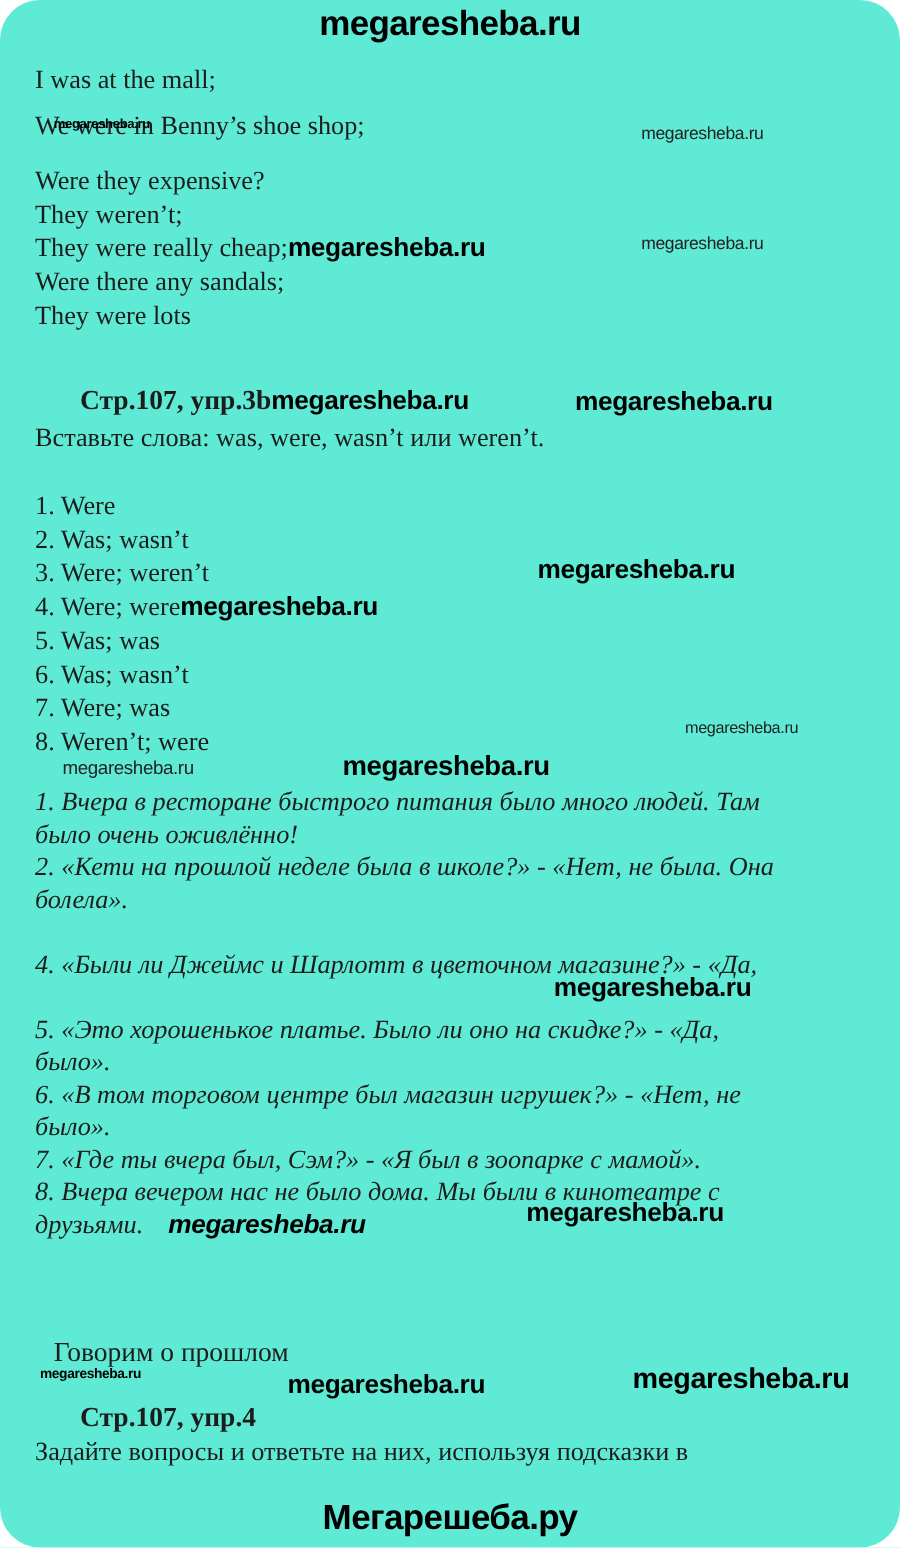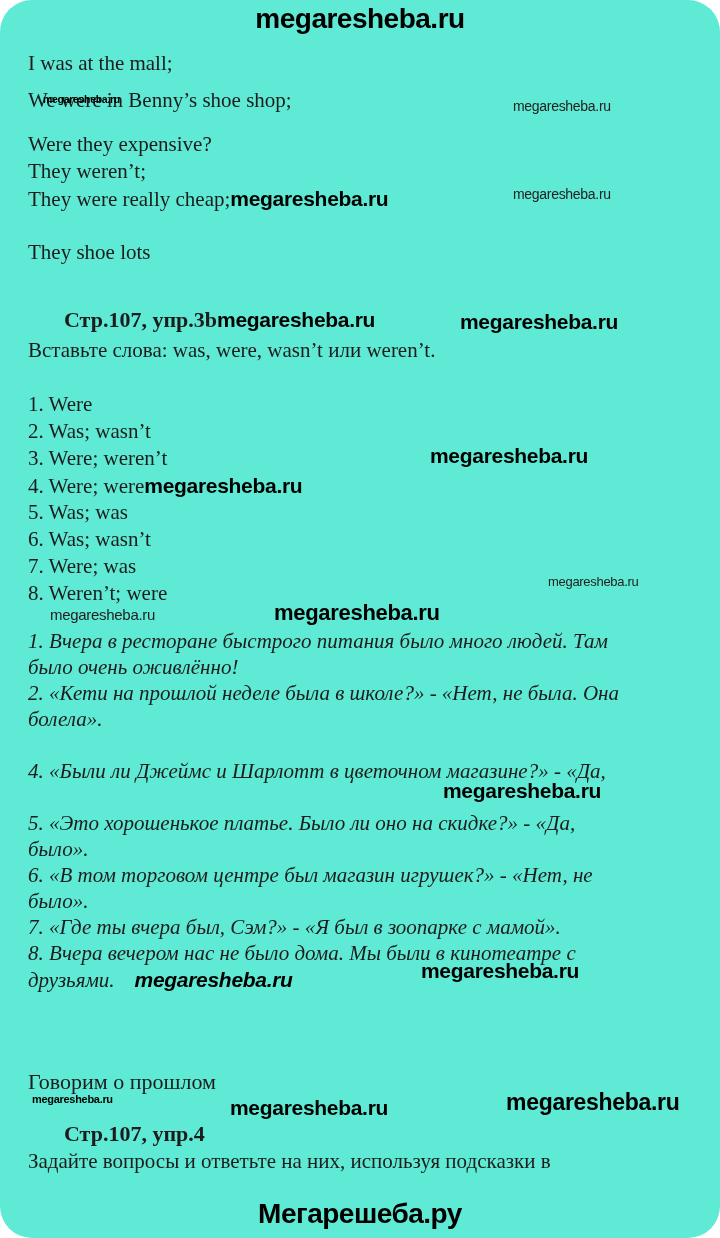--- a/index.html
+++ b/index.html
@@ -12,21 +12,21 @@
     font-family:"Liberation Sans",sans-serif;font-weight:bold;
     font-size:28px;color:#000;letter-spacing:-0.5px;
   }
   .site-header{top:3px;}
   .site-footer{top:1198px;}
   .ln{
     position:absolute;left:28px;line-height:27px;font-size:21px;white-space:nowrap;
   }
   .it{font-style:italic;}
   .ttl{font-weight:bold;font-size:22px;margin-left:36px;}
-  .sec{font-size:22px;}
+  .sec{font-size:22px;margin-left:15px;}
   .wm{
     position:absolute;font-family:"Liberation Sans",sans-serif;font-weight:bold;
     color:#000;line-height:1;letter-spacing:-0.3px;white-space:nowrap;
   }
   .wm.reg{font-weight:normal;color:#222;}
   .wm-in{
     font-family:"Liberation Sans",sans-serif;font-weight:bold;font-size:21px;
     letter-spacing:-0.3px;color:#000;
   }
 </style>
@@ -39,21 +39,22 @@
     <span>megaresheba.ru</span>
   </div>
 
   <div class="ln" style="top:50px"><span>I was at the mall;</span></div>
   <div class="ln" style="top:87px"><span>We were in Benny’s shoe shop;</span></div>
   <div class="ln" style="top:131px"><span>Were they expensive?</span></div>
   <div class="ln" style="top:158px"><span>They weren’t;</span></div>
   <div class="ln" style="top:185px">
     <span>They were really cheap;</span><span class="wm-in">megaresheba.ru</span>
   </div>
-  <div class="ln" style="top:239px"><span>They shoe lots</span></div>
+  <div class="ln" style="top:212px"><span>Were there any sandals;</span></div>
+  <div class="ln" style="top:239px"><span>They were lots</span></div>
 
   <span class="wm" style="left:43px;top:94px;font-size:10.5px">megaresheba.ru</span>
   <span class="wm reg" style="left:513px;top:99px;font-size:14px">megaresheba.ru</span>
   <span class="wm reg" style="left:513px;top:187px;font-size:14px">megaresheba.ru</span>
 
   <div class="ln" style="top:306px">
     <span class="ttl">Стр.107, упр.3b</span><span class="wm-in">megaresheba.ru</span>
   </div>
   <span class="wm" style="left:460px;top:311px;font-size:21px">megaresheba.ru</span>
   <div class="ln" style="top:337px"><span>Вставьте слова: was, were, wasn’t или weren’t.</span></div>

